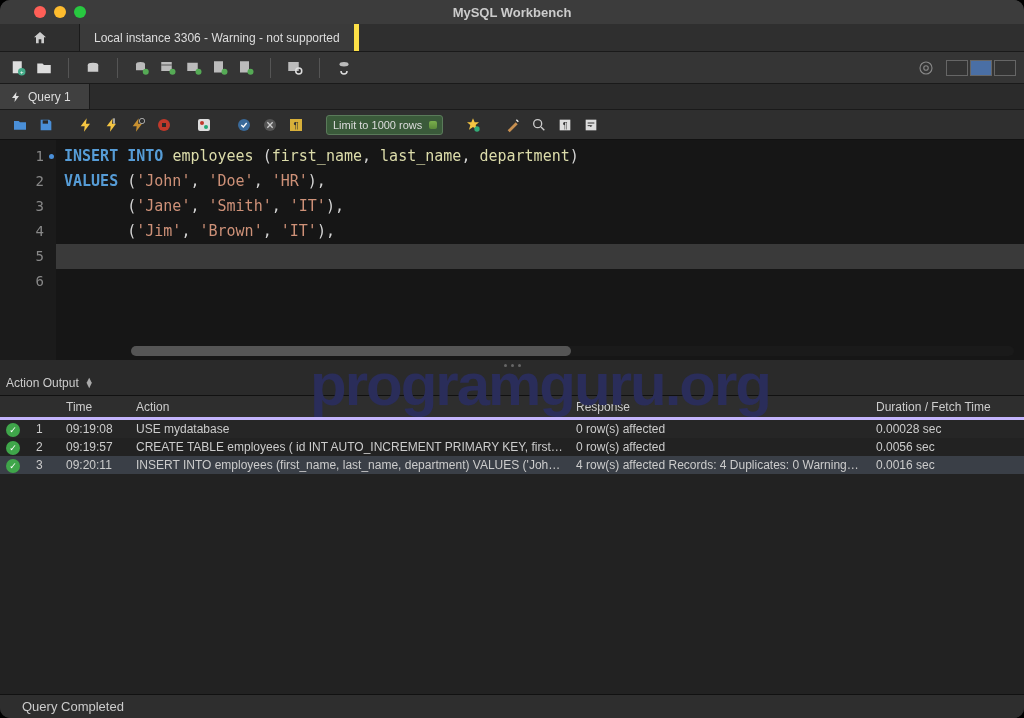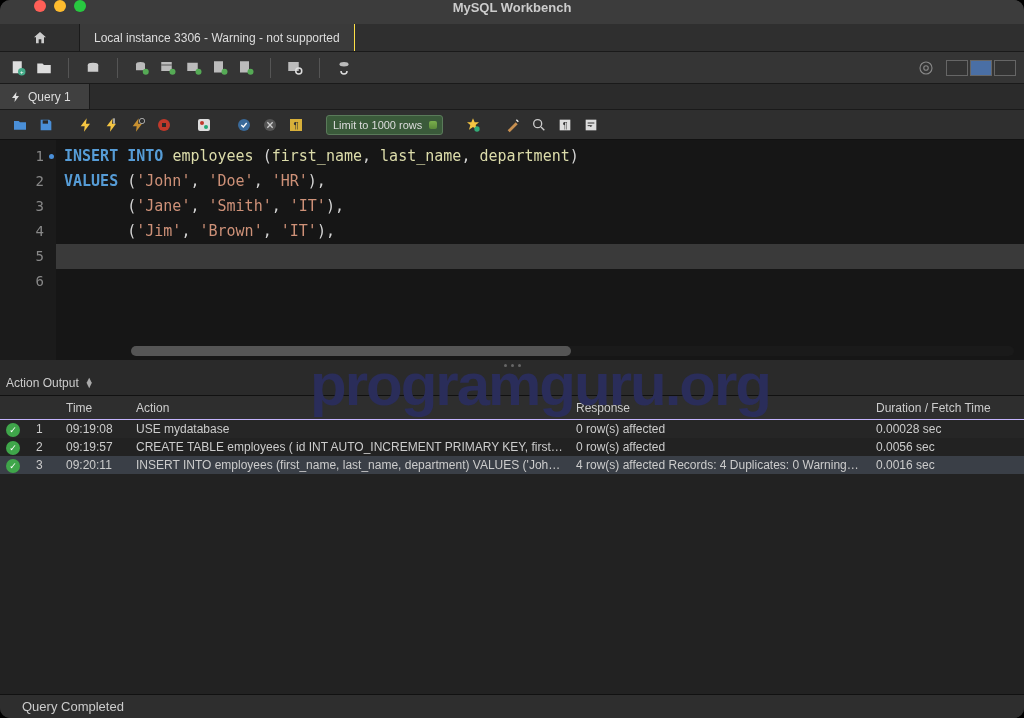--- a/index.html
+++ b/index.html
@@ -1,28 +1,28 @@
 <!DOCTYPE html>
 <html><head>
 <meta charset="utf-8">
 <style>
   * { box-sizing: border-box; margin: 0; padding: 0; }
   html, body { width: 1024px; height: 718px; overflow: hidden; font-family: -apple-system, "Helvetica Neue", Arial, sans-serif; background:#000; }
   .window { width:1024px; height:718px; background:#2a2a2a; border-radius:10px; overflow:hidden; display:flex; flex-direction:column; position:relative; }
   
-  .titlebar { height:24px; background:#3c3c3c; display:flex; position:relative;padding-left:24px; }
+  .titlebar { height:24px; background:#3c3c3c; display:flex; align-items:center; position:relative;padding-left:24px; }
   .traffic { display:flex; gap:8px; margin-left:10px; }
   .tl { width:12px; height:12px; border-radius:50%; }
   .tl.red{background:#ff5f57;} .tl.yellow{background:#febc2e;} .tl.green{background:#28c840;}
   .title { position:absolute; left:0; right:0; text-align:center; font-size:13px; font-weight:600; color:#ccc; pointer-events:none; }
   
   .conn-row { height:28px; background:#2f2f2f; display:flex; align-items:stretch; border-bottom:1px solid #1a1a1a; }
   .home-tab { width:80px; display:flex; align-items:center; justify-content:center; border-right:1px solid #1a1a1a; }
   .home-tab svg{width:16px;height:16px;fill:#ccc;}
-  .conn-tab { padding:0 14px; display:flex; align-items:center; font-size:12px; color:#ddd; background:#3a3a3a; border-right:1px solid #fde047; }
+  .conn-tab { padding:0 14px; display:flex; align-items:center; font-size:12px; color:#ddd; background:#3a3a3a; border-right:5px solid #fde047; }
   
   .main-toolbar { height:32px; background:#353535; display:flex; align-items:center; padding:0 8px; gap:10px; border-bottom:1px solid #1a1a1a; }
   .tb-group { display:flex; gap:6px; align-items:center; }
   .tb-sep { width:1px; height:20px; background:#555; margin:0 4px; }
   .tb-ico { width:20px; height:20px; display:flex; align-items:center; justify-content:center; cursor:pointer; }
   .tb-ico svg{width:18px;height:18px;}
   .spacer{flex:1;}
   .panel-btns{display:flex;gap:2px;}
   .panel-btn{width:22px;height:16px;border:1px solid #666;background:#333;}
   .panel-btn.active{background:#4a6fa5;}
@@ -54,21 +54,21 @@
   .stepper{display:inline-flex;flex-direction:column;margin-left:4px;}
   .stepper div{width:10px;height:5px;background:#444;border:1px solid #666;}
   
   .split-grip{height:10px;display:flex;align-items:center;justify-content:center;background:#2a2a2a;}
   .split-grip span{width:3px;height:3px;background:#666;border-radius:50%;margin:0 2px;}
   
   .out-header { height:26px; background:#2a2a2a; display:flex; align-items:center; padding:0 6px; font-size:12px; color:#ccc; border-bottom:1px solid #111;}
   .out-select{display:flex;align-items:center;gap:6px;}
   .out-select .chev{font-size:9px;color:#aaa;display:flex;flex-direction:column;line-height:5px;}
   .out-table { background:#222; font-size:12px; color:#ccc; }
-  .ot-head { display:flex; height:24px; align-items:center; background:#2e2e2e; border-bottom:1px solid #c4b5fd; }
+  .ot-head { display:flex; height:24px; align-items:center; background:#2e2e2e; border-bottom:3px solid #c4b5fd; }
   .ot-head > div, .ot-row > div { padding:0 6px; overflow:hidden; text-overflow:ellipsis; white-space:nowrap; }
   .c-status{width:30px;} .c-idx{width:30px;} .c-time{width:70px;} .c-action{width:440px;} .c-resp{width:300px;} .c-dur{flex:1;}
   .ot-row { display:flex; height:18px; align-items:center; }
   .ot-row:nth-child(odd){background:#262626;}
   .ot-row.sel{background:#3a3f47;}
   .ok-badge{width:14px;height:14px;border-radius:50%;background:#3fa64a;display:inline-flex;align-items:center;justify-content:center;}
   .ok-badge::after{content:"✓";color:#fff;font-size:9px;}
   
   .footer { height:24px; background:#2e2e2e; display:flex; align-items:center; padding:0 22px; font-size:13px; color:#ccc; border-top:1px solid #111;}
 </style>

